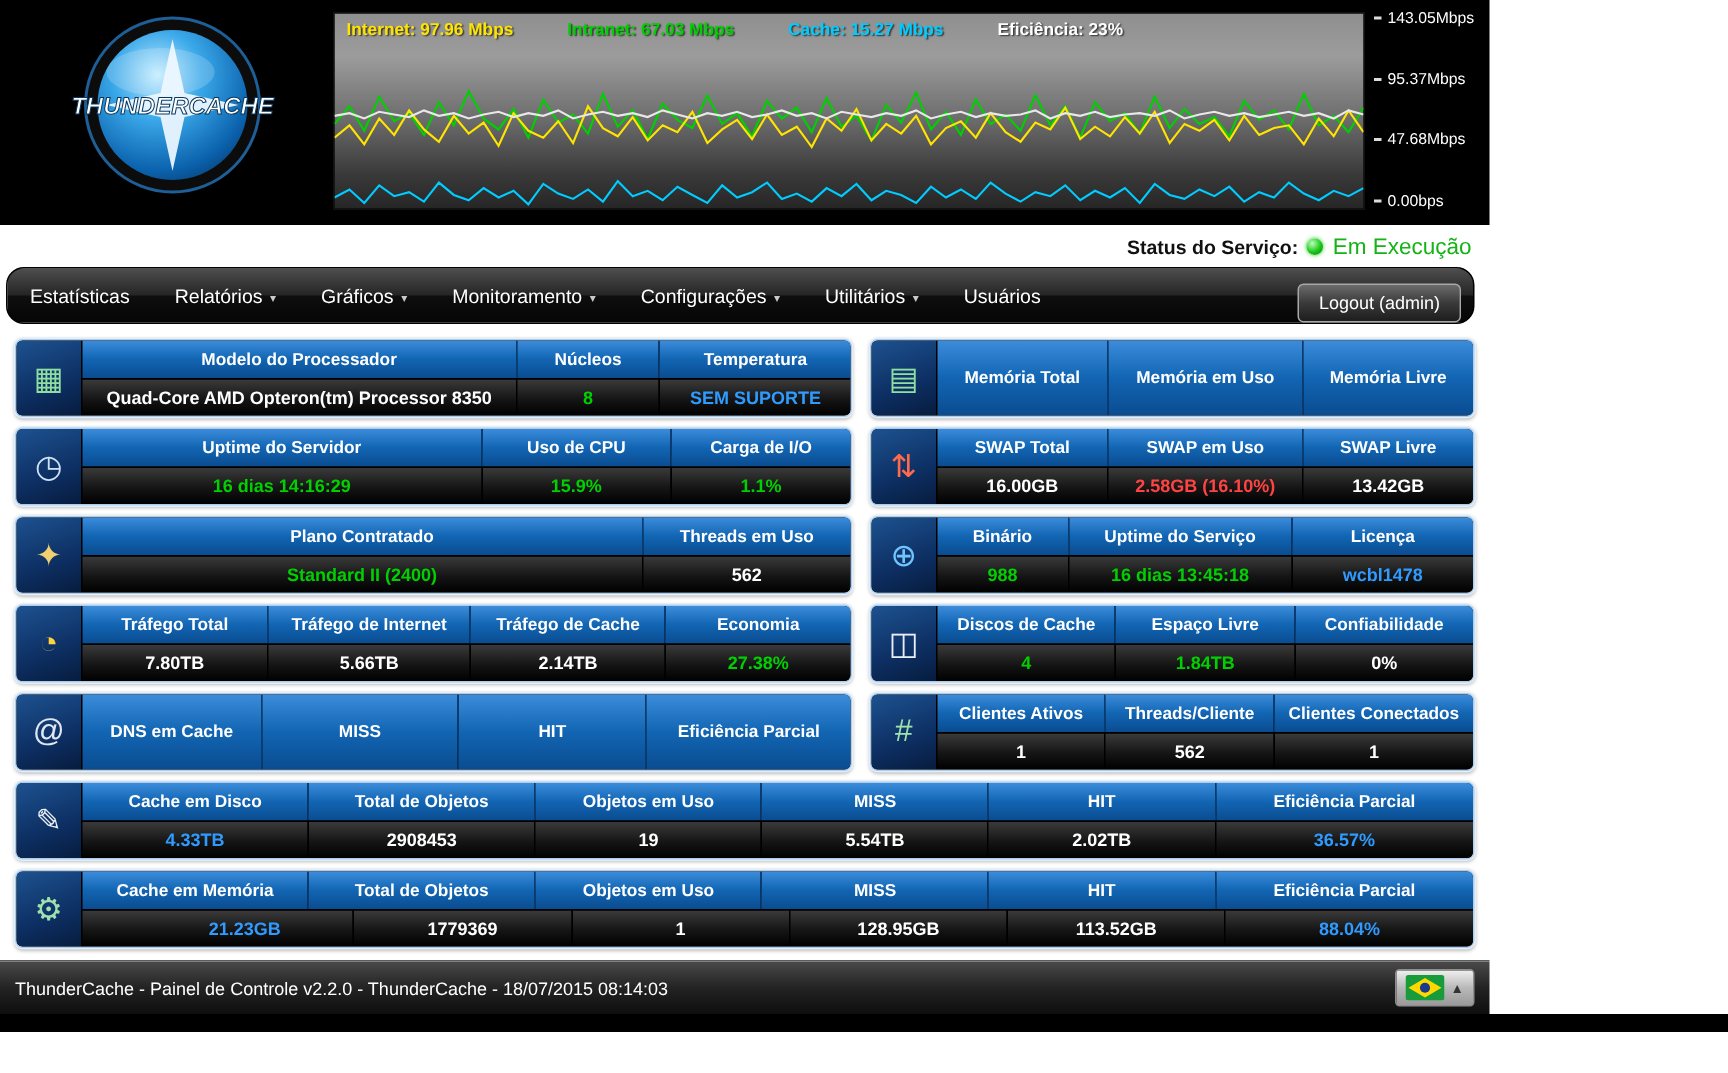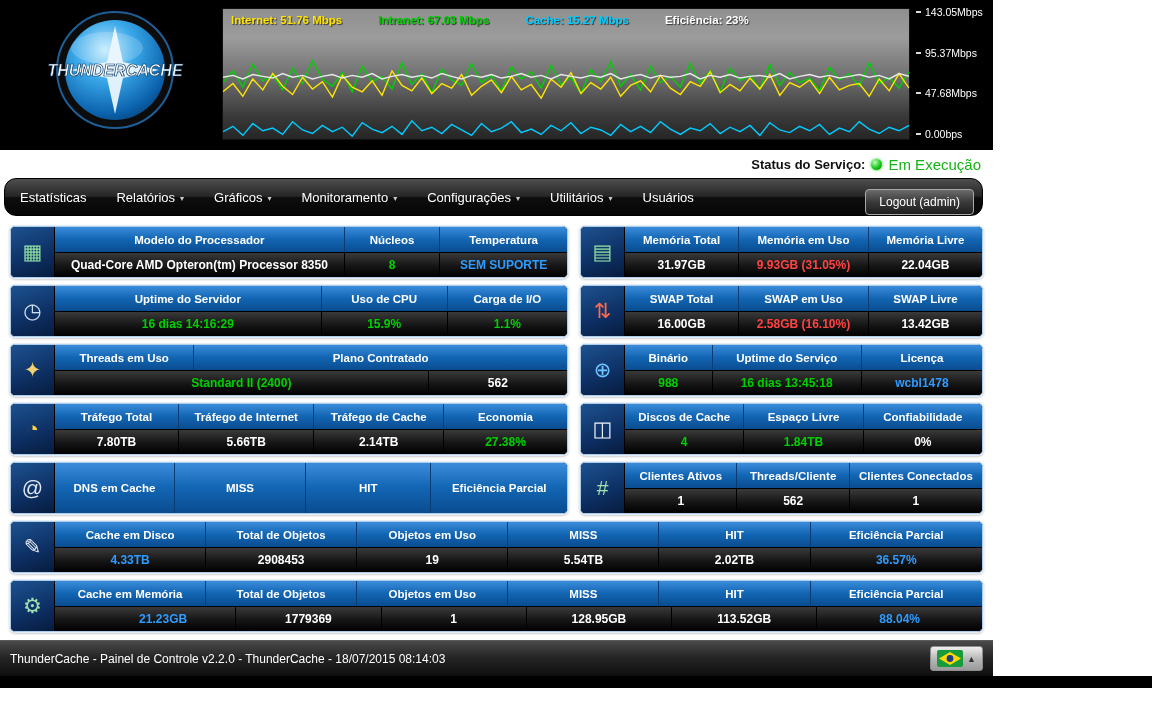--- a/index.html
+++ b/index.html
@@ -97,21 +97,21 @@
     </div>
 
     <div class="graph-wrap">
       <svg id="traffic-svg" viewBox="0 0 688 128" preserveAspectRatio="none">
           <polyline points="0.0,72.5 10.0,60.9 19.9,77.0 29.9,54.6 39.9,70.7 49.9,65.4 59.8,79.7 69.8,58.2 79.8,73.4 89.7,51.0 99.7,68.9 109.7,76.1 119.7,62.7 129.6,81.5 139.6,56.4 149.6,71.6 159.5,66.3 169.5,78.8 179.5,52.8 189.4,74.3 199.4,63.6 209.4,82.4 219.4,59.1 229.3,69.8 239.3,75.2 249.3,53.7 259.2,72.5 269.2,65.4 279.2,80.6 289.2,57.3 299.1,68.9 309.1,61.8 319.1,77.9 329.0,55.5 339.0,74.3 349.0,67.2 359.0,83.3 368.9,60.0 378.9,71.6 388.9,51.9 398.8,76.1 408.8,64.5 418.8,79.7 428.8,56.4 438.7,72.5 448.7,66.3 458.7,77.0 468.6,53.7 478.6,73.4 488.6,60.9 498.6,81.5 508.5,58.2 518.5,70.7 528.5,65.4 538.4,78.8 548.4,54.6 558.4,75.2 568.3,62.7 578.3,72.5 588.3,68.0 598.3,80.6 608.2,57.3 618.2,69.8 628.2,63.6 638.1,76.1 648.1,52.8 658.1,73.4 668.1,67.2 678.0,77.9 688.0,61.8" fill="none" stroke="#00d000" stroke-width="1.4"></polyline>
           <polyline points="0.0,81.5 10.0,73.4 19.9,85.9 29.9,68.9 39.9,79.7 49.9,63.6 59.8,76.1 69.8,84.2 79.8,67.2 89.7,78.8 99.7,71.6 109.7,86.8 119.7,65.4 129.6,77.0 139.6,81.5 149.6,70.7 159.5,85.0 169.5,60.9 179.5,75.2 189.4,80.6 199.4,68.0 209.4,83.3 219.4,73.4 229.3,77.9 239.3,64.5 249.3,85.0 259.2,76.1 269.2,69.8 279.2,82.4 289.2,66.3 299.1,79.7 309.1,74.3 319.1,87.7 329.0,68.9 339.0,77.0 349.0,62.7 359.0,83.3 368.9,72.5 378.9,78.8 388.9,67.2 398.8,85.9 408.8,75.2 418.8,70.7 428.8,81.5 438.7,65.4 448.7,77.9 458.7,84.2 468.6,71.6 478.6,76.1 488.6,61.8 498.6,82.4 508.5,74.3 518.5,80.6 528.5,68.0 538.4,78.8 548.4,64.5 558.4,85.0 568.3,72.5 578.3,77.0 588.3,69.8 598.3,83.3 608.2,67.2 618.2,79.7 628.2,75.2 638.1,73.4 648.1,85.9 658.1,68.9 668.1,80.6 678.0,63.6 688.0,77.9" fill="none" stroke="#ffe400" stroke-width="1.4"></polyline>
           <polyline points="0.0,67.2 10.0,65.4 19.9,68.9 29.9,64.5 39.9,66.3 49.9,68.0 59.8,63.6 69.8,67.2 79.8,65.4 89.7,68.9 99.7,66.3 109.7,64.5 119.7,68.0 129.6,65.4 139.6,67.2 149.6,63.6 159.5,68.9 169.5,66.3 179.5,64.5 189.4,67.2 199.4,65.4 209.4,68.0 219.4,63.6 229.3,66.3 239.3,68.9 249.3,65.4 259.2,67.2 269.2,64.5 279.2,68.0 289.2,66.3 299.1,63.6 309.1,67.2 319.1,65.4 329.0,68.9 339.0,64.5 349.0,66.3 359.0,68.0 368.9,65.4 378.9,67.2 388.9,63.6 398.8,68.9 408.8,66.3 418.8,64.5 428.8,68.0 438.7,65.4 448.7,67.2 458.7,66.3 468.6,63.6 478.6,68.9 488.6,65.4 498.6,67.2 508.5,64.5 518.5,68.0 528.5,66.3 538.4,65.4 548.4,67.2 558.4,63.6 568.3,68.9 578.3,66.3 588.3,64.5 598.3,67.2 608.2,65.4 618.2,68.0 628.2,66.3 638.1,64.5 648.1,67.2 658.1,65.4 668.1,68.9 678.0,63.6 688.0,66.3" fill="none" stroke="#e8e8e8" stroke-width="1.4"></polyline>
           <polyline points="0.0,120.8 10.0,115.5 19.9,124.4 29.9,112.8 39.9,119.9 49.9,117.3 59.8,123.5 69.8,111.0 79.8,119.1 89.7,122.6 99.7,114.6 109.7,120.8 119.7,116.4 129.6,125.3 139.6,111.9 149.6,118.2 159.5,121.7 169.5,115.5 179.5,123.5 189.4,110.1 199.4,119.9 209.4,116.4 219.4,122.6 229.3,113.7 239.3,119.1 249.3,124.4 259.2,112.8 269.2,120.8 279.2,117.3 289.2,111.0 299.1,121.7 309.1,118.2 319.1,123.5 329.0,114.6 339.0,119.9 349.0,111.9 359.0,122.6 368.9,116.4 378.9,119.1 388.9,124.4 398.8,113.7 408.8,120.8 418.8,115.5 428.8,121.7 438.7,111.0 448.7,118.2 458.7,123.5 468.6,117.3 478.6,119.9 488.6,112.8 498.6,122.6 508.5,116.4 518.5,120.8 528.5,114.6 538.4,124.4 548.4,111.9 558.4,119.1 568.3,121.7 578.3,115.5 588.3,119.9 598.3,113.7 608.2,123.5 618.2,117.3 628.2,120.8 638.1,111.0 648.1,118.2 658.1,122.6 668.1,116.4 678.0,119.9 688.0,114.6" fill="none" stroke="#00ccff" stroke-width="1.4"></polyline>
         </svg>
       <div class="legend">
-        <span class="legend-item" style="color: rgb(255, 228, 0);">Internet: 51.76 Mbps</span>
+        <span class="legend-item" style="color: rgb(255, 228, 0);">Internet: 97.96 Mbps</span>
         <span class="legend-item" style="color: rgb(0, 208, 0);">Intranet: 67.03 Mbps</span>
         <span class="legend-item" style="color: rgb(0, 204, 255);">Cache: 15.27 Mbps</span>
         <span class="legend-item" style="color: rgb(255, 255, 255);">Eficiência: 23%</span>
       </div>
     </div>
 
     <div class="yaxis">
       <div class="ytick">
           <span>143.05Mbps</span>
         </div>
@@ -186,25 +186,20 @@
       <div class="panel right" style="grid-column: 2;">
         <div class="panel-icon" style="color: rgb(143, 224, 160);">
           <span>▤</span>
         </div>
         <div class="panel-table">
           <div class="prow phead">
             <div class="pcell" style="flex: 1 1 0%;">Memória Total</div>
             <div class="pcell" style="flex: 1.15 1 0%;">Memória em Uso</div>
             <div class="pcell" style="flex: 1 1 0%;">Memória Livre</div>
           </div>
-          <div class="prow pvals">
-            <div class="pcell c-white" style="flex: 1 1 0%;">31.97GB</div>
-            <div class="pcell c-red" style="flex: 1.15 1 0%;">9.93GB (31.05%)</div>
-            <div class="pcell c-white" style="flex: 1 1 0%;">22.04GB</div>
-          </div>
         </div>
       </div>
       <div class="panel left" style="grid-column: 1;">
         <div class="panel-icon" style="color: rgb(207, 226, 245);">
           <span>◷</span>
         </div>
         <div class="panel-table">
           <div class="prow phead">
             <div class="pcell" style="flex: 2.2 1 0%;">Uptime do Servidor</div>
             <div class="pcell" style="flex: 1 1 0%;">Uso de CPU</div>
@@ -233,22 +228,22 @@
             <div class="pcell c-white" style="flex: 1 1 0%;">13.42GB</div>
           </div>
         </div>
       </div>
       <div class="panel left" style="grid-column: 1;">
         <div class="panel-icon" style="color: rgb(240, 208, 112);">
           <span>✦</span>
         </div>
         <div class="panel-table">
           <div class="prow phead">
+            <div class="pcell" style="flex: 2.8 1 0%;">Plano Contratado</div>
             <div class="pcell" style="flex: 1 1 0%;">Threads em Uso</div>
-            <div class="pcell" style="flex: 2.8 1 0%;">Plano Contratado</div>
           </div>
           <div class="prow pvals">
             <div class="pcell c-green" style="flex: 2.8 1 0%;">Standard II (2400)</div>
             <div class="pcell c-white" style="flex: 1 1 0%;">562</div>
           </div>
         </div>
       </div>
       <div class="panel right" style="grid-column: 2;">
         <div class="panel-icon" style="color: rgb(111, 196, 255);">
           <span>⊕</span>

